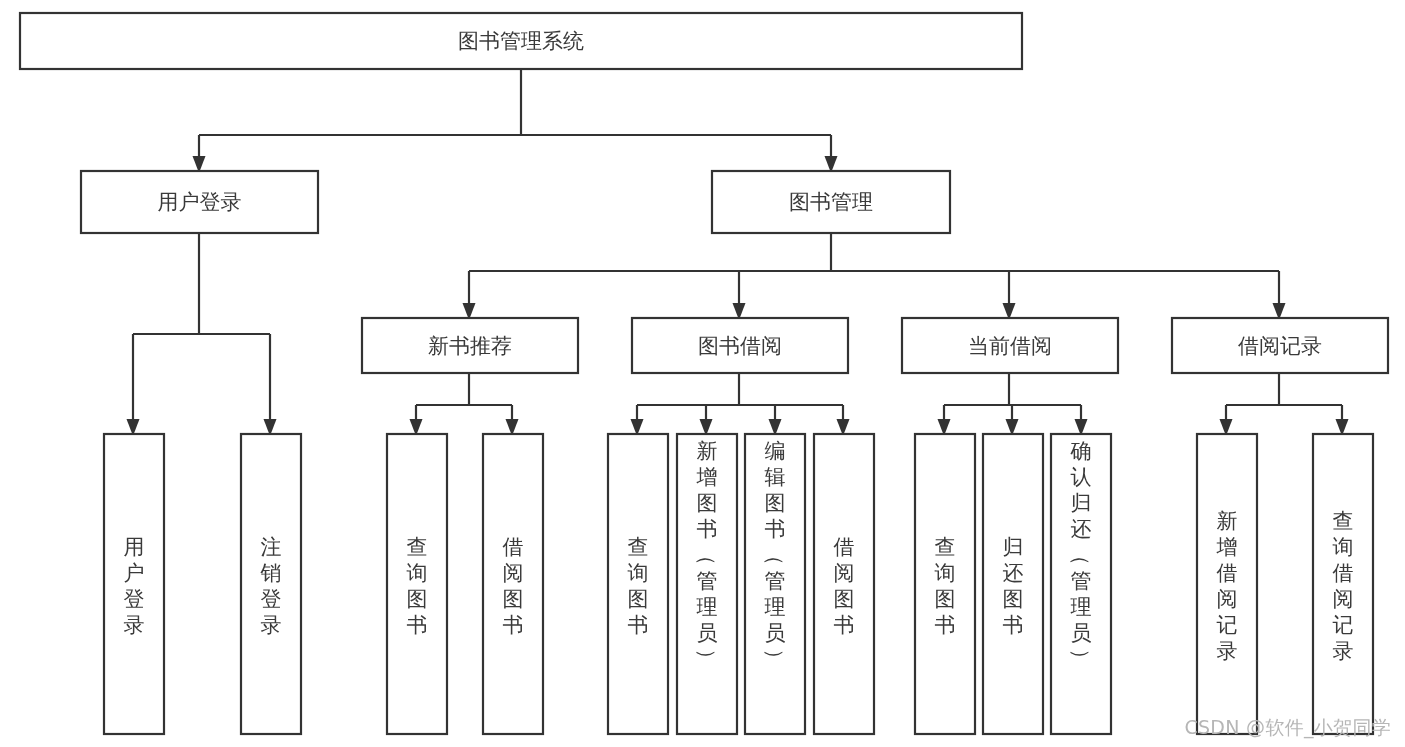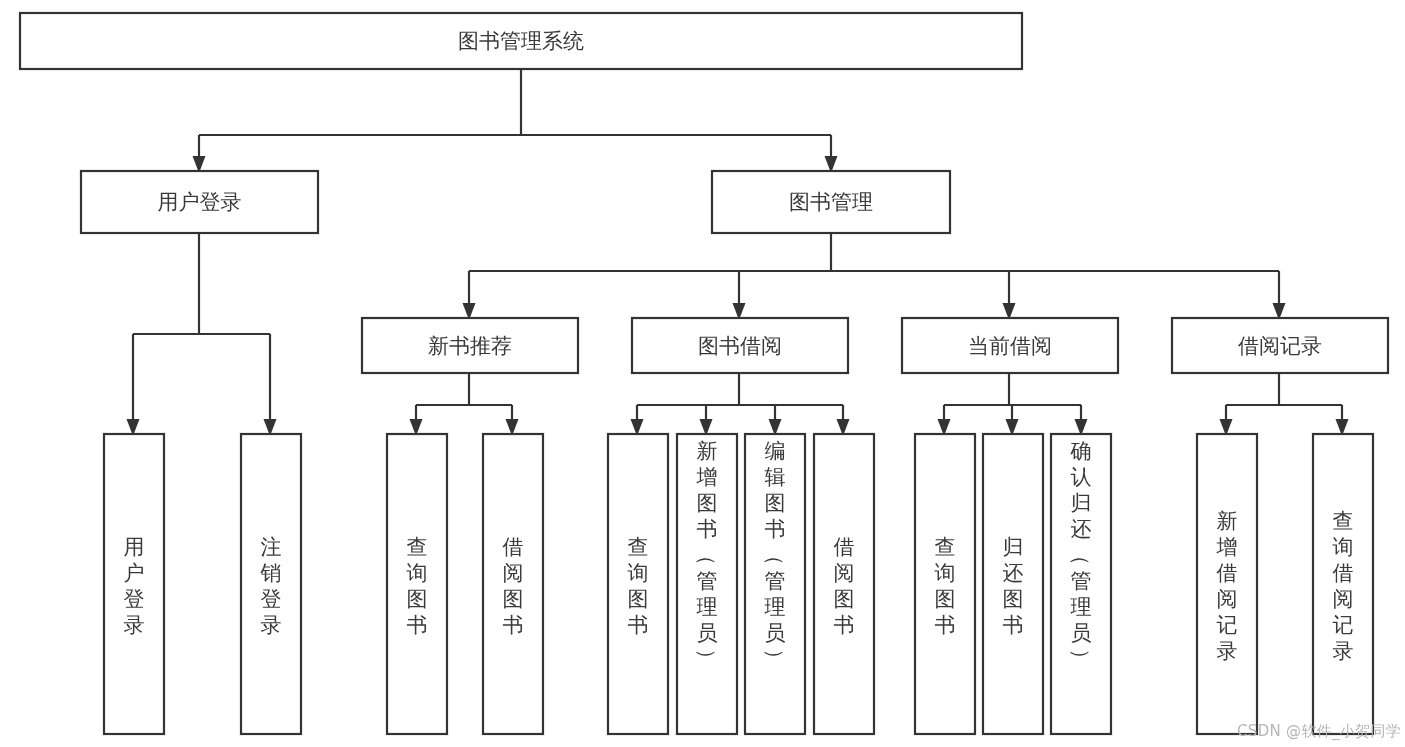--- a/index.html
+++ b/index.html
@@ -49,24 +49,24 @@
     dominant-baseline: middle;
   }
   .node-label-vertical {
     fill: #3a3a3a;
     font-family: "DejaVu Sans", "Liberation Sans", sans-serif;
     font-size: 21px;
     text-anchor: middle;
   }
   .watermark {
     position: absolute;
-    right: 4px;
+    right: 14px;
     bottom: 6px;
     font-family: "DejaVu Sans", "Liberation Sans", sans-serif;
-    font-size: 15px;
+    font-size: 19px;
     color: #b6b6b6;
     letter-spacing: 0.3px;
     white-space: nowrap;
     pointer-events: none;
   }
 </style>
 </head>
 <body>
 
 <div id="diagram-root">

